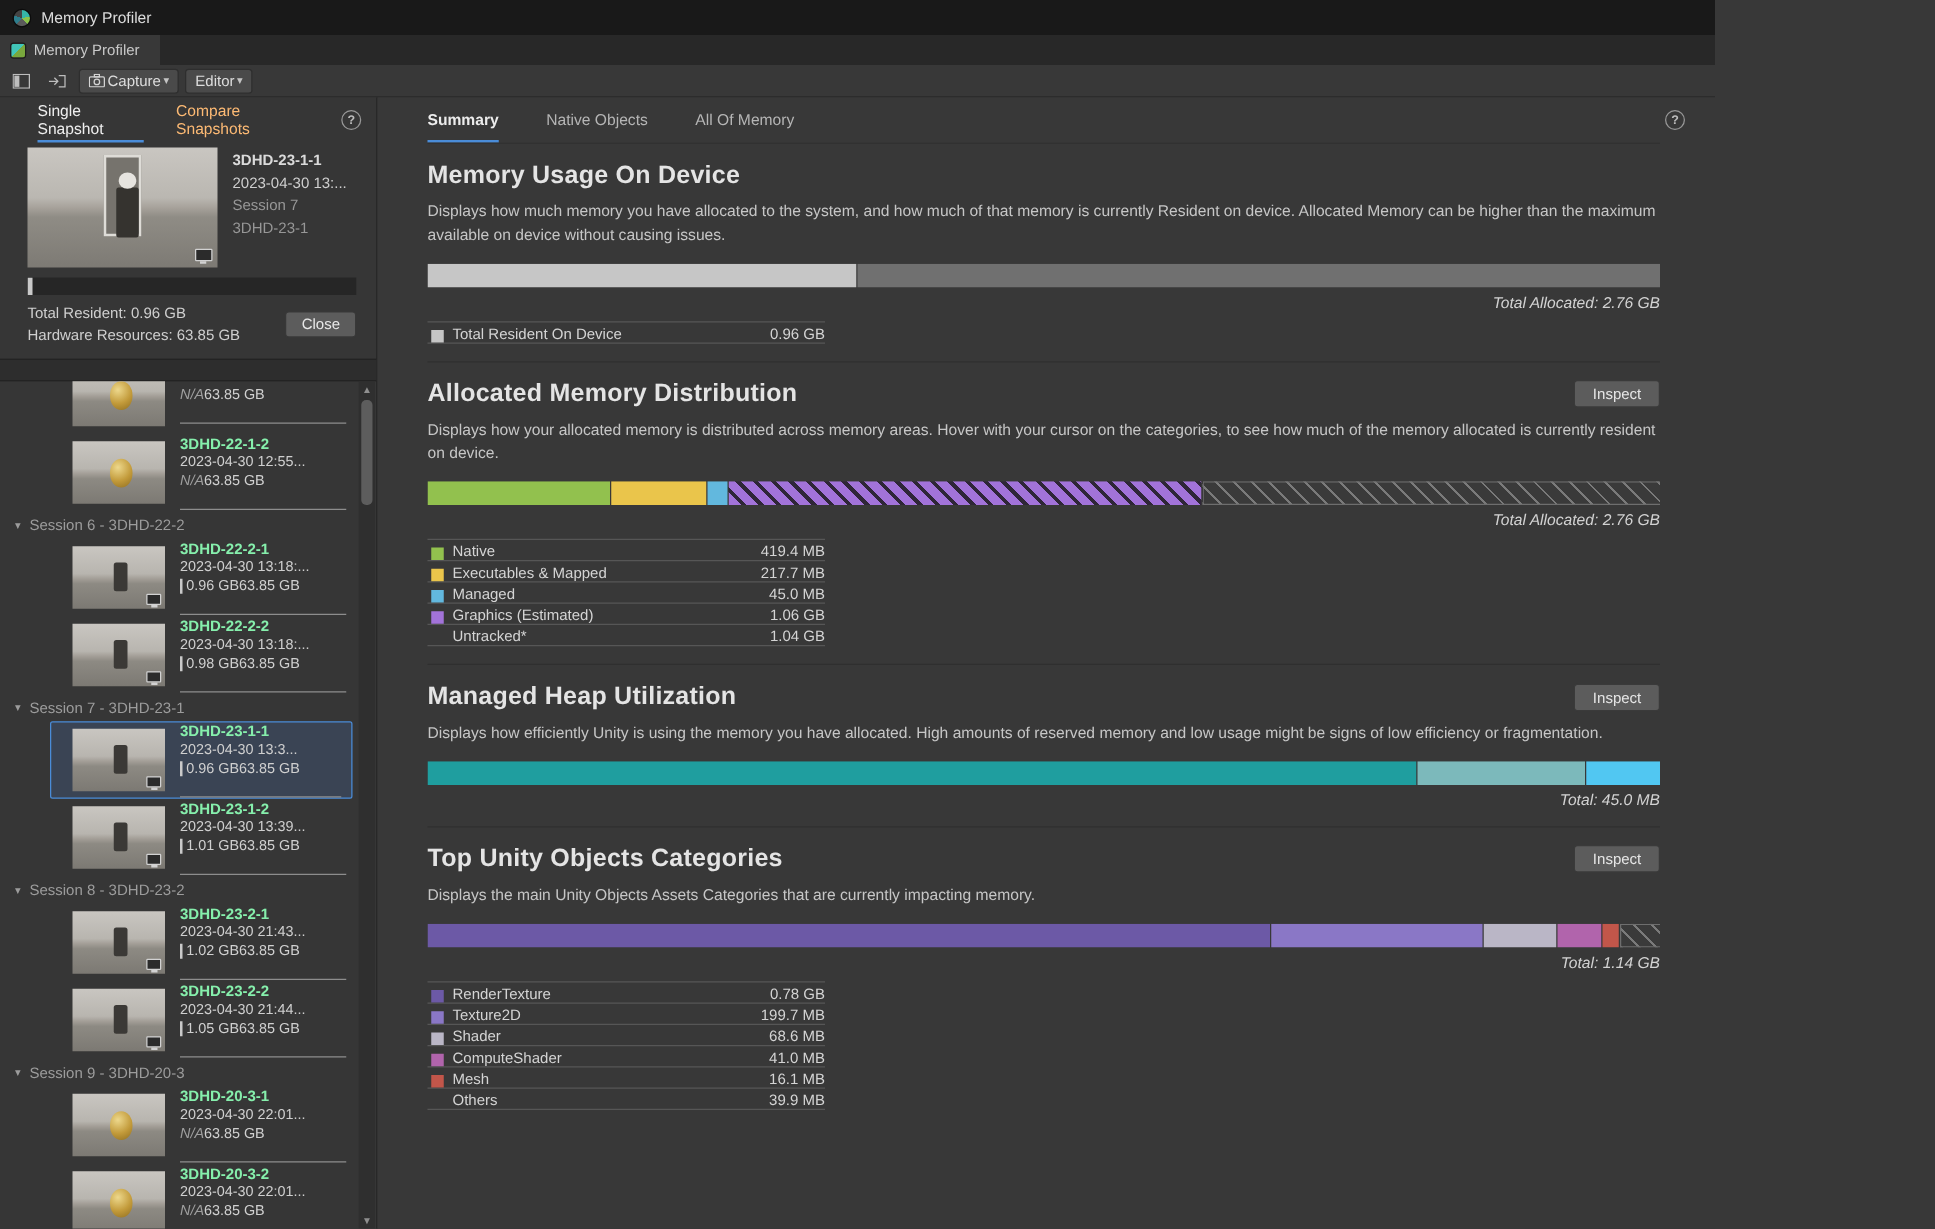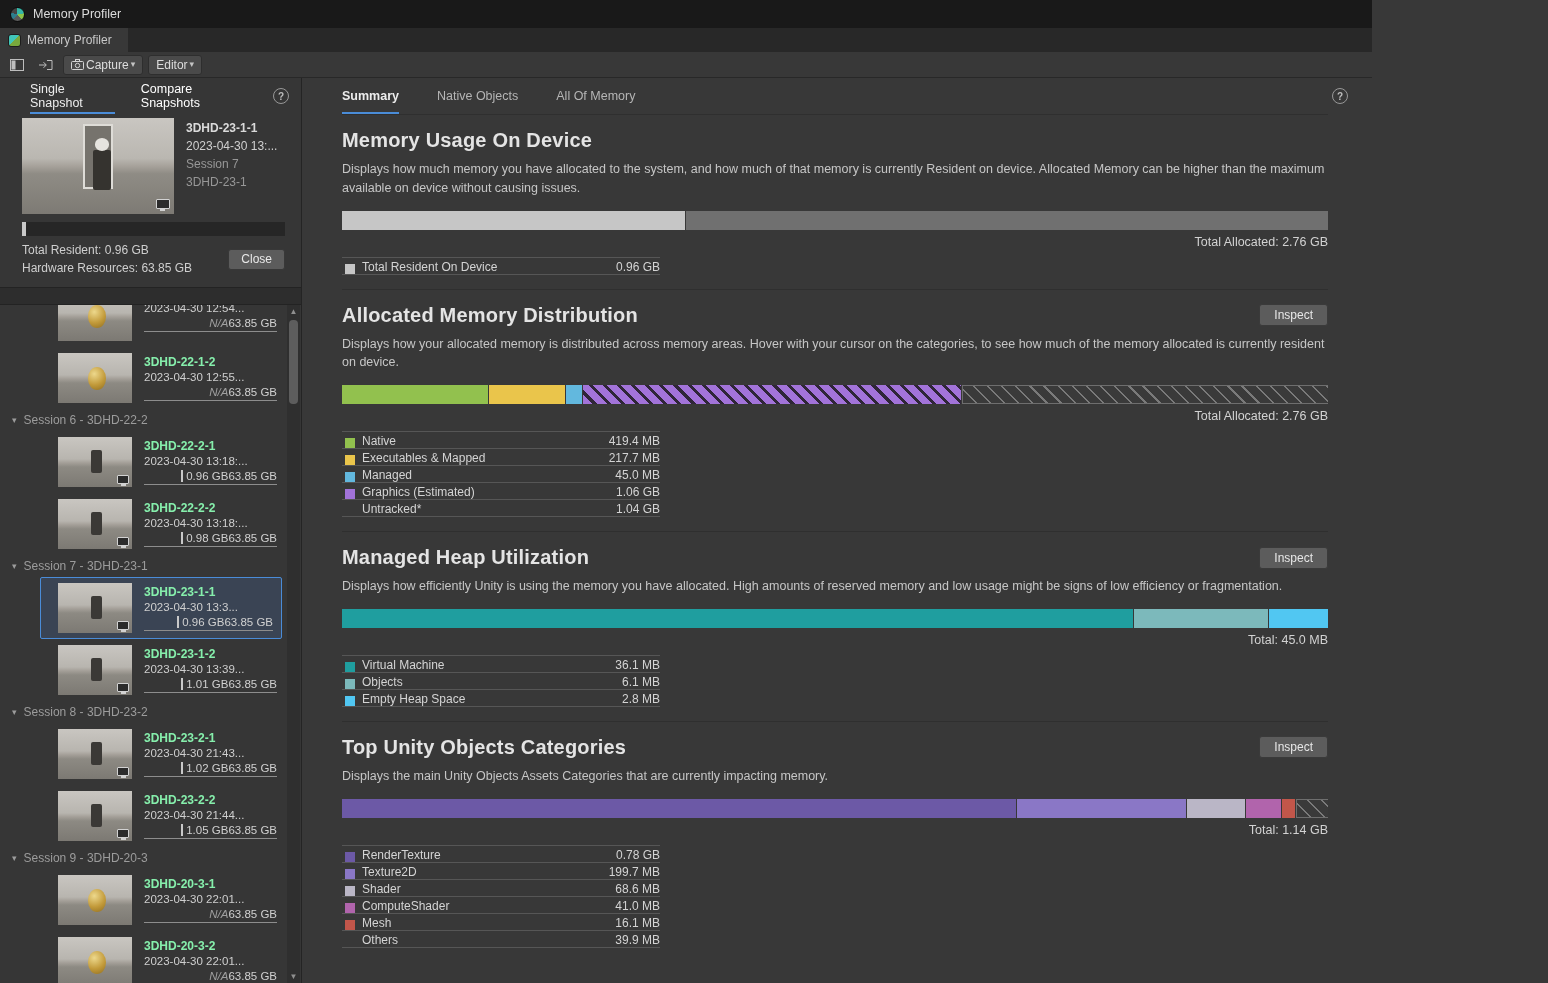--- a/index.html
+++ b/index.html
@@ -32,21 +32,21 @@
   .tool-icon-btn { width:24px; height:20px; display:flex; align-items:center; justify-content:center; border-radius:2px; }
   .tool-btn { height:20px; display:inline-flex; align-items:center; gap:2px; background:#4a4a4a; border:1px solid #2e2e2e; border-radius:3px; padding:0 7px; color:#dddddd; font-size:12px; }
   .caret { font-size:9px; color:#c4c4c4; line-height:1; }
 
   
   .bodyrow { flex:1; display:flex; min-height:0; }
 
   
   .sidebar { width:302px; flex:0 0 auto; background:#363636; border-right:1px solid #242424; display:flex; flex-direction:column; min-height:0; }
   .sidebar-tabs { height:36px; display:flex; align-items:stretch; padding:0 12px 0 30px; gap:26px; flex:0 0 auto; }
-  .sidebar-tab { font-size:12.5px; color:#ffffff; display:flex; align-items:center; border-bottom:2px solid transparent; padding-top:2px; }
+  .sidebar-tab { font-size:12.5px; color:#fdba74; display:flex; align-items:center; border-bottom:2px solid transparent; padding-top:2px; }
   .sidebar-tab.active { color:#eeeeee; border-bottom-color:#4a8cd8; }
   .help-btn { margin-left:auto; align-self:center; width:16px; height:16px; border-radius:50%; border:1px solid #989898; color:#bdbdbd; font-size:10px; font-weight:bold; display:flex; align-items:center; justify-content:center; flex:0 0 auto; }
 
   .snapshot-card { padding:4px 16px 12px 22px; flex:0 0 auto; }
   .card-top { display:flex; gap:12px; }
   .thumb-large { width:152px; height:96px; position:relative; flex:0 0 auto;
     background:linear-gradient(180deg,#c9c6c1 0%, #bab7b1 42%, #a7a29b 50%, #8f8c85 58%, #7d7a74 100%); }
   .doorway { position:absolute; left:40%; top:6%; width:20%; height:68%; background:#76736d; border:2px solid #dedcd7; }
   .figure-body { position:absolute; left:46.5%; top:33%; width:12%; height:42%; background:#35332f; border-radius:2px; }
   .figure-head { position:absolute; left:48%; top:21%; width:9.5%; height:13%; border-radius:50%; background:#e6e4df; }
@@ -76,21 +76,21 @@
   .snap-row.selected { border:1px solid #4a8cd8; background:#3a4454; border-radius:2px; margin-left:40px; margin-right:3px; padding-left:17px; }
   .thumb { width:74px; height:50px; position:relative; flex:0 0 auto;
     background:linear-gradient(180deg,#c9c6c1 0%, #b8b5af 44%, #a39e97 52%, #8d8a83 60%, #7c7973 100%); }
   .thumb::after { content:""; position:absolute; left:45%; top:26%; width:15%; height:46%; background:#3b3936; border-radius:2px; }
   .thumb.gold::after { left:40%; top:28%; width:25%; height:46%; border-radius:50%;
     background:radial-gradient(circle at 35% 30%, #edd88c, #c29a3a 55%, #8f6d20); }
   .thumb .badge { right:3px; bottom:3px; width:12px; height:9px; }
   .snap-info { flex:1; min-width:0; display:flex; flex-direction:column; gap:2px; padding-right:8px; }
   .snap-name { font-weight:bold; color:#86efac; font-size:12px; }
   .snap-date { color:#cfcfcf; font-size:11.5px; }
-  .snap-vals { margin-top:1px; display:flex; justify-content:flex-end; font-size:11.5px; color:#d0d0d0; border-bottom:1px solid #8d8d8d; padding-bottom:2px; }
+  .snap-vals { margin-top:1px; display:flex; justify-content:flex-start; font-size:11.5px; color:#d0d0d0; border-bottom:1px solid #8d8d8d; padding-bottom:16px; }
   .snap-vals .resident:not(.na) { border-left:2px solid #c9c9c9; padding-left:3px; }
   .snap-vals .na { font-style:italic; color:#9f9f9f; }
 
   .vscroll { position:absolute; top:0; right:1px; bottom:0; width:13px; background:#2f2f2f; display:flex; flex-direction:column; align-items:center; }
   .scroll-arrow { height:13px; color:#8f8f8f; font-size:8px; line-height:13px; flex:0 0 auto; }
   .scroll-thumb { width:9px; height:84px; background:#5d5d5d; border-radius:4px; margin-top:2px; flex:0 0 auto; }
   .scroll-arrow.down { margin-top:auto; }
 
   
   .main { flex:1; display:flex; flex-direction:column; min-width:0; background:#383838; }
@@ -101,21 +101,21 @@
   .sections { flex:1; overflow:hidden; padding:0 44px 0 40px; }
   .section { border-top:1px solid #2f2f2f; padding:14px 0 14px 0; }
   .section-head { display:flex; align-items:center; margin-bottom:8px; }
   .section-title { font-size:20px; font-weight:bold; color:#e4e4e4; letter-spacing:.2px; }
   .inspect-btn { margin-left:auto; height:22px; padding:0 14px; background:#5c5c5c; border:1px solid #3a3a3a; border-radius:3px; color:#e6e6e6; font-size:12px; display:flex; align-items:center; }
   .section-desc { font-size:12.5px; color:#c6c6c6; line-height:1.5; margin-bottom:13px; max-width:1160px; }
   .bar { height:19px; display:flex; gap:1px; overflow:hidden; }
   .seg { height:100%; flex:0 0 auto; }
   .hatch-purple { background:repeating-linear-gradient(45deg, #a273d9 0 7px, #2f2638 7px 10px); }
   .hatch-gray { background:repeating-linear-gradient(45deg, #7a7a7a 0 1.6px, #3a3a3a 1.6px 10px); box-shadow:inset 0 0 0 1px #6e6e6e; }
-  .total-label { text-align:right; font-size:12.5px; color:#d2d2d2; margin-top:5px; }
+  .total-label { text-align:right; font-size:12.5px; color:#d2d2d2; margin-top:5px;font-style:italic; }
   .legend { width:318px; margin-top:8px; border-top:1px solid #565656; }
   .legend-row { display:flex; align-items:flex-end; height:17px; border-bottom:1px solid #565656; font-size:12px; color:#d4d4d4; }
   .swatch { width:10px; height:10px; margin:0 7px 0 3px; flex:0 0 auto; }
   .swatch.empty { background:transparent !important; box-shadow:none; }
   .legend-label { flex:1; white-space:nowrap; }
   .legend-value { text-align:right; white-space:nowrap; }
 </style>
 </head>
 <body>
 
@@ -423,37 +423,20 @@
               <h2 class="section-title">Managed Heap Utilization</h2>
               <button class="inspect-btn">Inspect</button>
             </div>
             <p class="section-desc">Displays how efficiently Unity is using the memory you have allocated. High amounts of reserved memory and low usage might be signs of low efficiency or fragmentation.</p>
             <div class="bar">
               <span class="seg" style="width: 80.2%; background: rgb(31, 158, 159);"></span>
               <span class="seg" style="width: 13.6%; background: rgb(124, 185, 187);"></span>
               <span class="seg" style="width: 6.2%; background: rgb(81, 199, 242);"></span>
             </div>
             <div class="total-label">Total: 45.0 MB</div>
-            <div class="legend">
-              <div class="legend-row">
-                <span class="swatch" style="background: rgb(31, 158, 159);"></span>
-                <span class="legend-label">Virtual Machine</span>
-                <span class="legend-value">36.1 MB</span>
-              </div>
-              <div class="legend-row">
-                <span class="swatch" style="background: rgb(124, 185, 187);"></span>
-                <span class="legend-label">Objects</span>
-                <span class="legend-value">6.1 MB</span>
-              </div>
-              <div class="legend-row">
-                <span class="swatch" style="background: rgb(81, 199, 242);"></span>
-                <span class="legend-label">Empty Heap Space</span>
-                <span class="legend-value">2.8 MB</span>
-              </div>
-            </div>
           </section>
           <section class="section">
             <div class="section-head">
               <h2 class="section-title">Top Unity Objects Categories</h2>
               <button class="inspect-btn">Inspect</button>
             </div>
             <p class="section-desc">Displays the main Unity Objects Assets Categories that are currently impacting memory.</p>
             <div class="bar">
               <span class="seg" style="width: 68.4%; background: rgb(108, 89, 166);"></span>
               <span class="seg" style="width: 17.1%; background: rgb(138, 119, 198);"></span>

